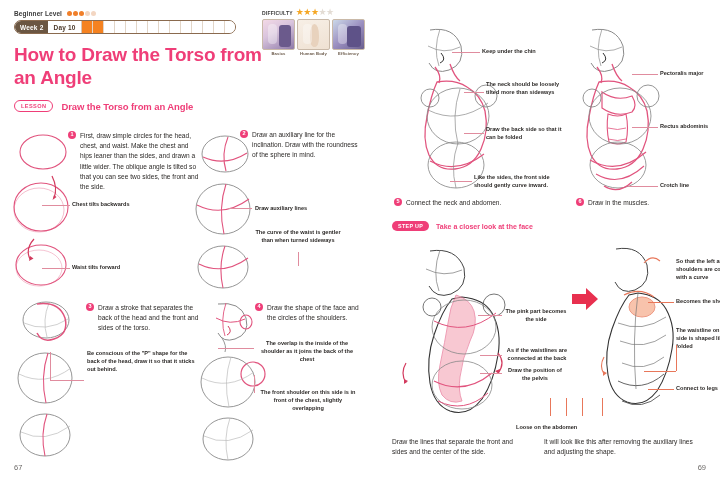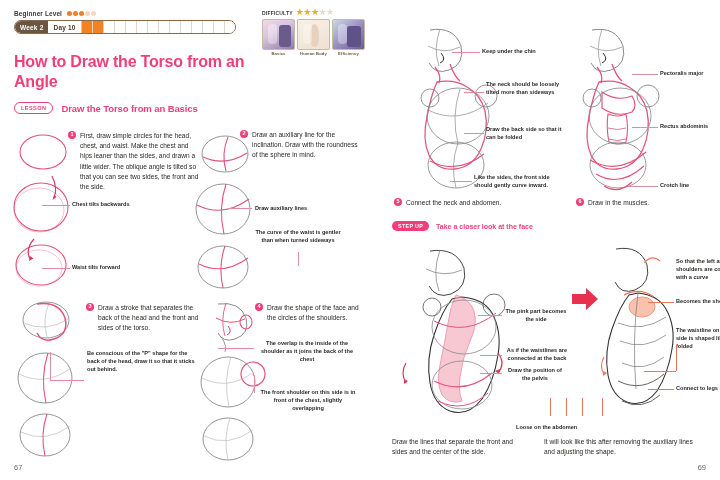--- a/index.html
+++ b/index.html
@@ -37,22 +37,22 @@
     color: #4a3828; font-size: 6.5px; font-weight: bold;
     display: flex; align-items: center; padding: 0 5px; letter-spacing: .2px;
     border-right: 1px solid #d8c6b4;
   }
   .pw-cells { display: flex; flex: 1; }
   .pw-cell { flex: 1; border-right: 1px solid #e2d5c7; background: #fff; }
   .pw-cell.on { background: #f58220; }
   .pw-cell:last-child { border-right: none; }
 
   h1.title {
-    color: #ef3e78; font-size: 16px; line-height: 1.22; font-weight: bold;
-    letter-spacing: -.2px; margin: 18px 0 8px 0; max-width: 250px;
+    color: #ef3e78; font-size: 19px; line-height: 1.22; font-weight: bold;
+    letter-spacing: -.2px; margin: 9px 0 8px 0; max-width: 250px;
   }
   p.intro { font-size: 7.2px; line-height: 1.62; max-width: 252px; font-weight: bold; color: #2d2a28; }
 
   .lesson-row { display: flex; align-items: center; gap: 8px; margin-top: 11px; }
   .lesson-pill {
     border: 1px solid #ef3e78; color: #ef3e78; border-radius: 9px;
     font-size: 5.6px; font-weight: bold; padding: 2px 6px; letter-spacing: .4px;
   }
   .lesson-title { color: #ef3e78; font-size: 9.5px; font-weight: bold; letter-spacing: -.1px; }
 
@@ -164,21 +164,21 @@
           <i class="pw-cell"></i>
         <i class="pw-cell"></i>
           <i class="pw-cell"></i>
       </div>
     </div>
 
     <h1 class="title">How to Draw the Torso from an Angle</h1>
 
     <div class="lesson-row">
       <span class="lesson-pill">LESSON</span>
-      <span class="lesson-title">Draw the Torso from an Basics</span>
+      <span class="lesson-title">Draw the Torso from an Angle</span>
     </div>
 
     <div class="difficulty">
       <div class="diff-head">
         <span class="diff-label">DIFFICULTY</span>
         <span class="diff-stars"><span class="st-on">★★★</span><span class="st-off">★★</span></span>
       </div>
       <div class="thumbs">
         <div class="thumb">
           <div class="thumb-img t1"></div>

